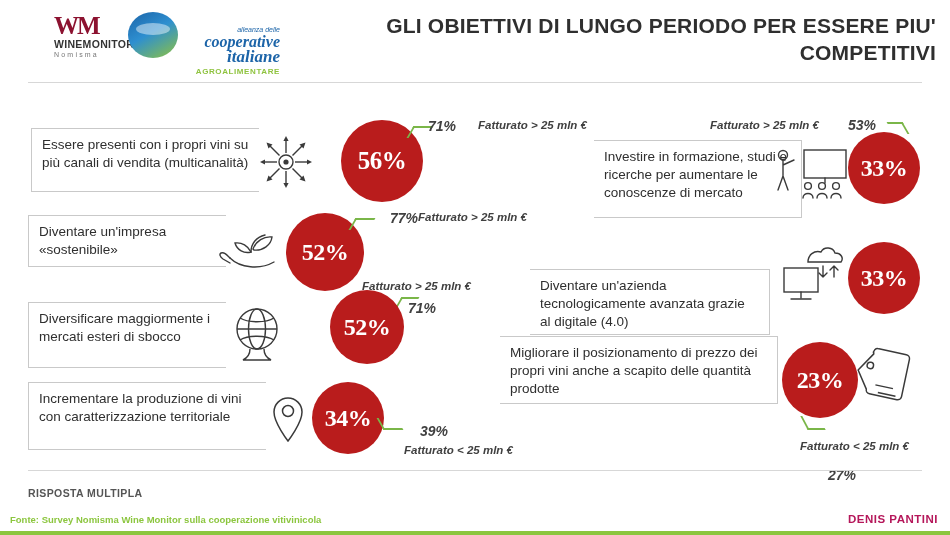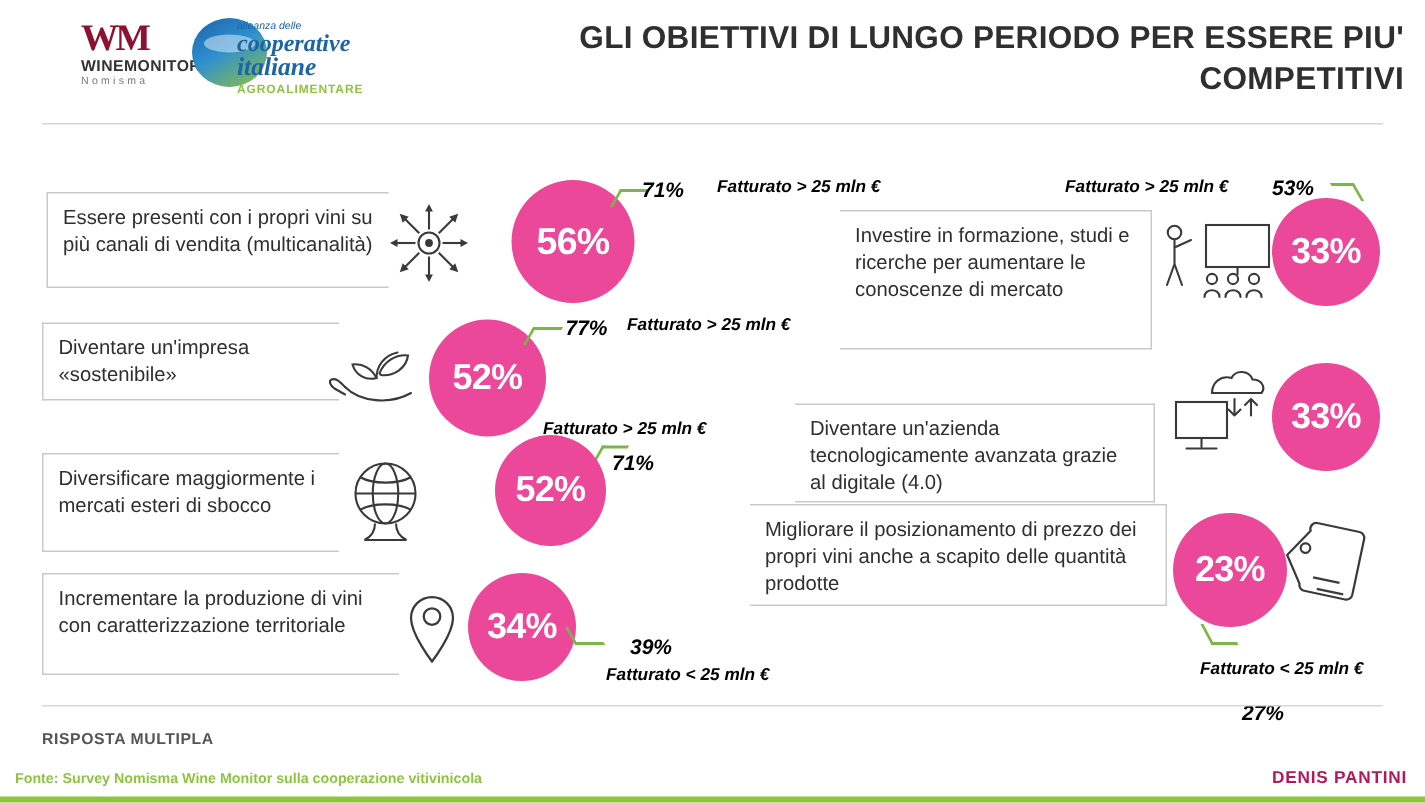--- a/index.html
+++ b/index.html
@@ -71,22 +71,23 @@
     left: 8px;
     top: 11px;
     width: 34px;
     height: 12px;
     border-radius: 50%;
     background: rgba(255,255,255,0.45);
   }
   .coop-txt {
     position: absolute;
     left: 30px;
-    top: 4px;
+    top: 16px;
     width: 122px;
+    text-align: right;
   }
   .coop-txt .l1 {
     font-size: 7px;
     color: #1c64a8;
     font-style: italic;
     line-height: 8px;
   }
   .coop-txt .l2 {
     font-family: "Liberation Serif", serif;
     font-size: 16px;
@@ -152,32 +153,33 @@
   .labelbox.noborder-right {
     border-right: none;
   }
   .labelbox.noborder-left {
     border-left: none;
   }
   
   .bubble {
     position: absolute;
     border-radius: 50%;
-    background: #ec4899;
+    background: #b91c1c;
     display: flex;
     align-items: center;
     justify-content: center;
     color: #ffffff;
     font-weight: bold;
     letter-spacing: -0.5px;
+    font-family: Liberation Serif, serif;
   }
   
   .ann {
     position: absolute;
-    color: #000000;
+    color: #404040;
     font-weight: bold;
     font-style: italic;
     white-space: nowrap;
     text-align: center;
   }
   .ann.pct {
     font-size: 14px;
   }
   .ann.fat {
     font-size: 11.5px;
@@ -285,21 +287,21 @@
     <g stroke="#3a3a3a" stroke-width="1.4" fill="none" stroke-linecap="round">
       <path d="M12,36 C22,46 42,48 56,40"></path>
       <path d="M12,36 C8,32 6,30 3,31 C1,32 2,35 5,37 L12,41"></path>
       <path d="M33,30 C33,22 38,15 47,13"></path>
       <path d="M33,30 C30,24 24,20 17,21 C19,28 26,32 33,30 Z"></path>
       <path d="M35,27 C38,19 46,14 54,15 C53,23 45,29 36,28 Z"></path>
     </g>
   </svg>
   <div class="bubble" style="left:286px; top:213px; width:78px; height:78px; font-size:24px;">52%</div>
   <div class="leader" style="left:352px; top:218px; width:18px; height:10px; border-width:2px 0 0 2px; transform:skewX(-30deg);"></div>
-  <div class="ann pct" style="left:377px; top:210px;font-style:italic;">77%</div>
+  <div class="ann pct" style="left:390px; top:210px;font-style:italic;">77%</div>
   <div class="ann fat" style="left:418px; top:211px;">Fatturato &gt; 25 mln €</div>
 
   <div class="labelbox noborder-right" style="left:28px; top:302px; width:198px; height:66px;">Diversificare maggiormente i mercati esteri di sbocco</div>
   <svg class="icon" style="left:228px; top:305px;" width="58" height="62" viewBox="0 0 58 62">
     <g stroke="#3a3a3a" stroke-width="1.4" fill="none">
       <circle cx="29" cy="24" r="20"></circle>
       <ellipse cx="29" cy="24" rx="8.5" ry="20"></ellipse>
       <line x1="9" y1="24" x2="49" y2="24"></line>
       <path d="M12,13 C20,18 38,18 46,13"></path>
       <path d="M12,35 C20,30 38,30 46,35"></path>
@@ -316,21 +318,21 @@
     <g stroke="#3a3a3a" stroke-width="1.5" fill="none">
       <path d="M22,51 C22,51 36,33 36,22 A14,14 0 1 0 8,22 C8,33 22,51 22,51 Z"></path>
       <circle cx="22" cy="21" r="5.5"></circle>
     </g>
   </svg>
   <div class="bubble" style="left:312px; top:382px; width:72px; height:72px; font-size:24px;">34%</div>
   <div class="leader" style="left:380px; top:418px; width:18px; height:10px; border-width:0 0 2px 2px; transform:skewX(30deg);"></div>
   <div class="ann pct" style="left:420px; top:423px;">39%</div>
   <div class="ann fat" style="left:404px; top:444px;">Fatturato &lt; 25 mln €</div>
 
-  <div class="labelbox noborder-left" style="left:560px; top:140px; width:208px; height:93px;">Investire in formazione, studi e ricerche per aumentare le conoscenze di mercato</div>
+  <div class="labelbox noborder-left" style="left:594px; top:140px; width:208px; height:78px;">Investire in formazione, studi e ricerche per aumentare le conoscenze di mercato</div>
   <svg class="icon" style="left:770px; top:146px;" width="78" height="56" viewBox="0 0 78 56">
     <g stroke="#3a3a3a" stroke-width="1.4" fill="none" stroke-linecap="round">
       <rect x="34" y="4" width="42" height="28"></rect>
       <line x1="55" y1="32" x2="55" y2="37"></line>
       <circle cx="13" cy="9" r="4.5"></circle>
       <path d="M13,14 L13,30 M13,30 L8,44 M13,30 L18,44 M13,19 L24,14"></path>
       <circle cx="38" cy="40" r="3.4"></circle>
         <path d="M33,52 C33,46 43,46 43,52"></path>
       <circle cx="52" cy="40" r="3.4"></circle>
         <path d="M47,52 C47,46 57,46 57,52"></path>

